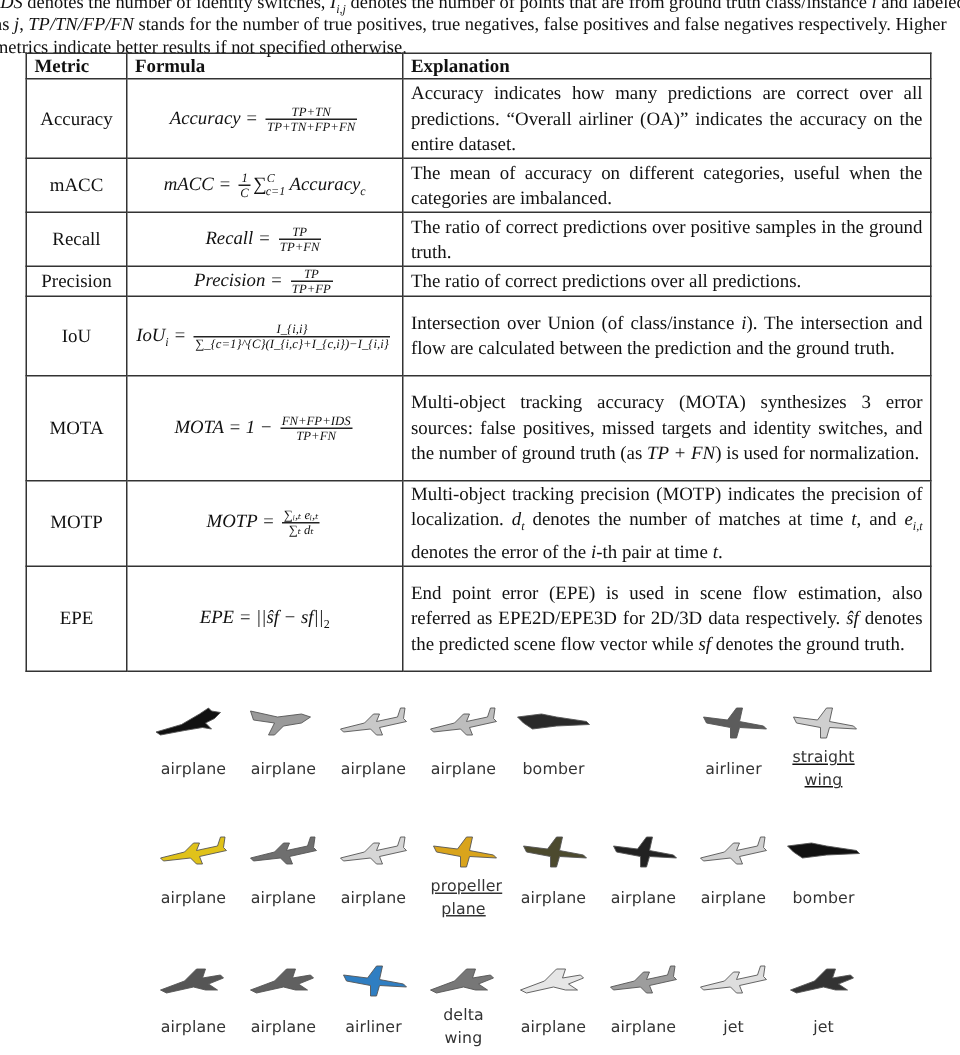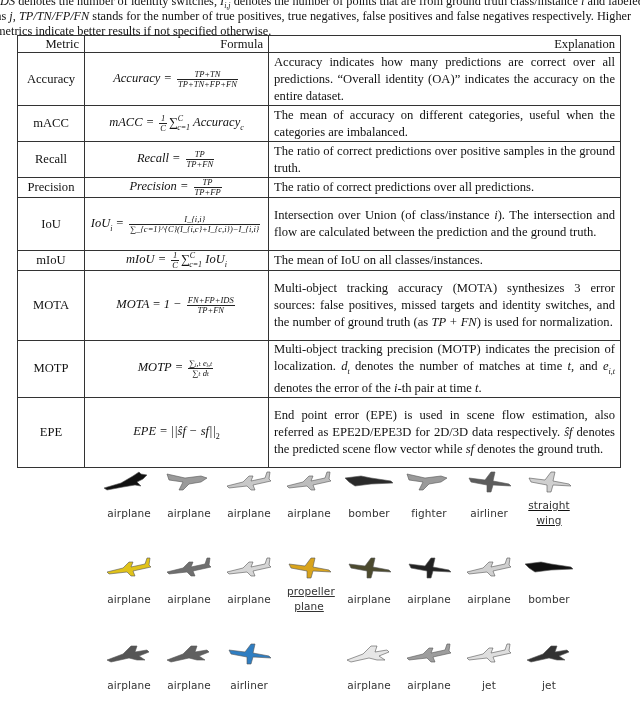--- a/index.html
+++ b/index.html
@@ -3,21 +3,21 @@
 <meta charset="utf-8">
 <style>
   html, body { margin: 0; padding: 0; background: #ffffff; }
   body { width: 640px; height: 703px; overflow: hidden; position: relative;
          font-family: "Liberation Serif", "DejaVu Serif", serif; color: #111; }
   .intro { position: absolute; left: -4px; top: -6px; width: 660px; font-size: 12.3px; line-height: 15px; white-space: nowrap; }
   .intro div { height: 15px; }
   .m { font-style: italic; }
   table.metrics { position: absolute; left: 17px; top: 35px; width: 604px; border-collapse: collapse; font-size: 12.6px; }
   table.metrics th, table.metrics td { border: 1px solid #333; padding: 0 5px; vertical-align: middle; }
-  table.metrics th { font-weight: normal; text-align: right; height: 16px; line-height: 15px; }
+  table.metrics th { font-weight: bold; text-align: left; height: 16px; line-height: 15px; }
   td.metric { width: 56px; text-align: center; }
   td.formula { width: 173px; text-align: center; font-style: italic; font-size: 12.5px; }
   td.expl { text-align: justify; line-height: 17px; padding: 1px 7px 1px 7px; }
   .frac { display: inline-flex; flex-direction: column; vertical-align: middle; font-size: 8.5px; line-height: 9px; text-align: center; margin: 0 2px; }
   .frac .num { border-bottom: 0.8px solid #222; padding: 0 1px; }
   .frac .den { padding: 0 1px; }
   .up { font-size: 8px; vertical-align: super; }
   .dn { font-size: 8px; vertical-align: sub; }
   .grid { position: absolute; left: 84px; top: 466px; width: 480px; }
   .gridrow { position: absolute; left: 15px; width: 480px; height: 80px; }
@@ -46,21 +46,21 @@
   <tbody>
 
     <tr style="height:53px">
       <td class="metric">Accuracy</td>
       <td class="formula">
         <span>Accuracy = </span><span class="frac">
             <span class="num">TP+TN</span>
             <span class="den">TP+TN+FP+FN</span>
           </span>
       </td>
-      <td class="expl">Accuracy indicates how many predictions are correct over all predictions. “Overall identity (OA)” indicates the accuracy on the entire dataset.</td>
+      <td class="expl">Accuracy indicates how many predictions are correct over all predictions. “Overall airliner (OA)” indicates the accuracy on the entire dataset.</td>
     </tr>
 
     <tr style="height:36px">
       <td class="metric">mACC</td>
       <td class="formula">
         <span>mACC = </span><span class="frac">
             <span class="num">1</span>
             <span class="den">C</span>
           </span><span style="font-style:normal">∑</span><span class="up">C</span><span class="dn" style="margin-left:-6px">c=1</span><span> Accuracy</span><span class="dn">c</span>
       </td>
@@ -94,30 +94,20 @@
       <td class="metric">IoU</td>
       <td class="formula">
         <span>IoU</span><span class="dn">i</span><span> = </span><span class="frac">
             <span class="num">I_{i,i}</span>
             <span class="den">∑_{c=1}^{C}(I_{i,c}+I_{c,i})−I_{i,i}</span>
           </span>
       </td>
       <td class="expl"><span>Intersection over Union (of class/instance </span><span class="m">i</span><span>).  The intersection and flow are calculated between the prediction and the ground truth.</span></td>
     </tr>
 
-    <tr style="height:19px">
-      <td class="metric">mIoU</td>
-      <td class="formula">
-        <span>mIoU = </span><span class="frac">
-            <span class="num">1</span>
-            <span class="den">C</span>
-          </span><span style="font-style:normal">∑</span><span class="up">C</span><span class="dn" style="margin-left:-6px">c=1</span><span> IoU</span><span class="dn">i</span>
-      </td>
-      <td class="expl">The mean of IoU on all classes/instances.</td>
-    </tr>
 
     <tr style="height:70px">
       <td class="metric">MOTA</td>
       <td class="formula">
         <span>MOTA = 1 − </span><span class="frac">
             <span class="num">FN+FP+IDS</span>
             <span class="den">TP+FN</span>
           </span>
       </td>
       <td class="expl"><span>Multi-object tracking accuracy (MOTA) synthesizes 3 error sources: false positives, missed targets and identity switches, and the number of ground truth (as </span><span class="m">TP + FN</span><span>) is used for normalization.</span></td>
@@ -169,26 +159,20 @@
             <path d="M6 20 L22 16 L28 10 L32 10 L30 15 L44 12 L46 6 L49 6 L48 13 L50 15 L32 19 L34 24 L30 24 L26 20 L8 22 Z" fill="#bdbdbd" stroke="#555" stroke-width="0.6"></path>
           </svg></div>
         <div class="label">airplane</div>
       </div>
       <div class="cell" style="left: 240px;">
         <div class="plane"><svg viewBox="0 0 56 30">
             <path d="M4 12 L20 10 L30 12 L50 15 L52 17 L30 18 L14 20 L8 16 Z" fill="#2a2a2a" stroke="#555" stroke-width="0.6"></path>
           </svg></div>
         <div class="label">bomber</div>
       </div>
-      <div class="cell" style="left: 300px;">
-        <div class="plane"><svg viewBox="0 0 56 30">
-            <path d="M6 8 L24 12 L40 10 L46 12 L40 16 L28 18 L22 24 L18 24 L22 16 L8 14 Z" fill="#9a9a9a" stroke="#555" stroke-width="0.6"></path>
-          </svg></div>
-        <div class="label">fighter</div>
-      </div>
       <div class="cell" style="left: 360px;">
         <div class="plane"><svg viewBox="0 0 56 30">
             <path d="M8 12 L24 14 L30 6 L34 6 L32 15 L48 18 L50 20 L32 19 L30 26 L26 26 L26 19 L10 16 Z" fill="#5c5c5c" stroke="#555" stroke-width="0.6"></path>
           </svg></div>
         <div class="label">airliner</div>
       </div>
       <div class="cell" style="left: 420px; text-decoration: underline;">
         <div class="plane"><svg viewBox="0 0 56 30">
             <path d="M8 12 L24 14 L30 6 L34 6 L32 15 L48 18 L50 20 L32 19 L30 26 L26 26 L26 19 L10 16 Z" fill="#cfcfcf" stroke="#555" stroke-width="0.6"></path>
           </svg></div>
@@ -257,20 +241,26 @@
             <path d="M6 22 L22 16 L30 8 L36 8 L34 14 L46 12 L48 14 L38 18 L44 22 L36 22 L28 20 L10 24 Z" fill="#606060" stroke="#555" stroke-width="0.6"></path>
           </svg></div>
         <div class="label">airplane</div>
       </div>
       <div class="cell" style="left: 120px;">
         <div class="plane"><svg viewBox="0 0 56 30">
             <path d="M8 12 L24 14 L30 6 L34 6 L32 15 L48 18 L50 20 L32 19 L30 26 L26 26 L26 19 L10 16 Z" fill="#2f7ec2" stroke="#555" stroke-width="0.6"></path>
           </svg></div>
         <div class="label">airliner</div>
       </div>
+      <div class="cell" style="left: 180px;">
+        <div class="plane"><svg viewBox="0 0 56 30">
+            <path d="M6 22 L22 16 L30 8 L36 8 L34 14 L46 12 L48 14 L38 18 L44 22 L36 22 L28 20 L10 24 Z" fill="#777777" stroke="#555" stroke-width="0.6"></path>
+          </svg></div>
+        <div class="label" style="margin-top: 2px; width: 44px; margin-left: auto; margin-right: auto;">delta wing</div>
+      </div>
       <div class="cell" style="left: 240px;">
         <div class="plane"><svg viewBox="0 0 56 30">
             <path d="M6 22 L22 16 L30 8 L36 8 L34 14 L46 12 L48 14 L38 18 L44 22 L36 22 L28 20 L10 24 Z" fill="#e6e6e6" stroke="#555" stroke-width="0.6"></path>
           </svg></div>
         <div class="label">airplane</div>
       </div>
       <div class="cell" style="left: 300px;">
         <div class="plane"><svg viewBox="0 0 56 30">
             <path d="M6 20 L22 16 L28 10 L32 10 L30 15 L44 12 L46 6 L49 6 L48 13 L50 15 L32 19 L34 24 L30 24 L26 20 L8 22 Z" fill="#9d9d9d" stroke="#555" stroke-width="0.6"></path>
           </svg></div>

